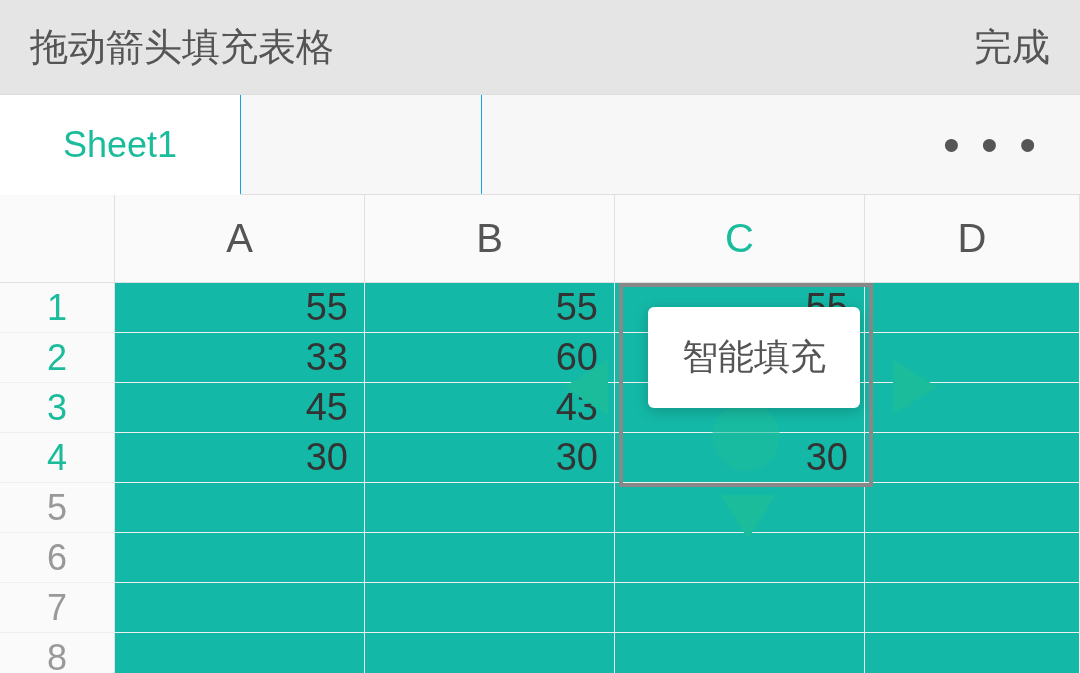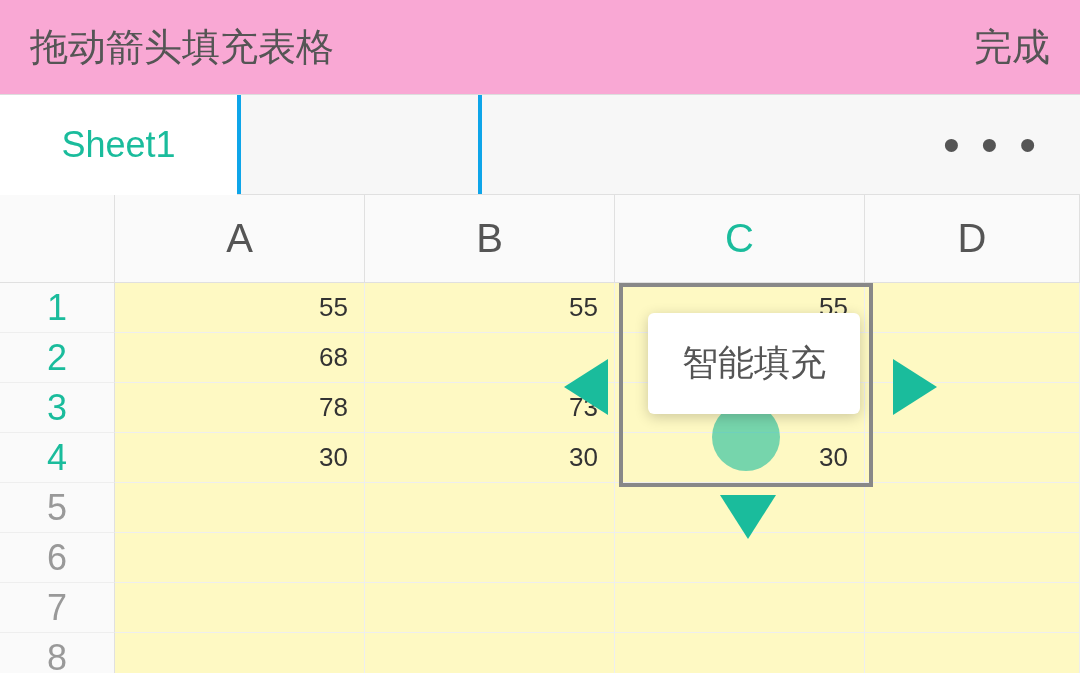--- a/index.html
+++ b/index.html
@@ -14,21 +14,21 @@
       overflow: hidden;
       background: #fff;
       position: relative;
     }
     .header {
       height: 95px;
       display: flex;
       align-items: center;
       justify-content: space-between;
       padding: 0 30px;
-      background: #f9a8d4;
+      background: #e5e5e5;
       border-bottom: 1px solid #ddd;
     }
     .header-title {
       font-size: 38px;
       color: #555;
     }
     .header-done {
       font-size: 38px;
       color: #555;
       text-align: right;
@@ -39,21 +39,21 @@
       align-items: stretch;
       background: #f7f7f7;
       border-bottom: 1px solid #e0e0e0;
     }
     .tab {
       width: 241px;
       display: flex;
       align-items: center;
       justify-content: center;
       font-size: 36px;
-      border-right: 4px solid #0ea5e9;
+      border-right: 1px solid #0ea5e9;
       color: #aaa;
       position: relative;
     }
     .tab.active {
       color: #1abc9c;
       background: #fff;
     }
     .tab.active::after {
       content: "";
       position: absolute;
@@ -122,25 +122,25 @@
     }
     .row-header.active {
       color: #1abc9c;
     }
     .cell {
       width: 250px;
       display: flex;
       align-items: center;
       justify-content: flex-end;
       padding-right: 16px;
-      font-size: 26px;
+      font-size: 38px;
       color: #333;
       border-right: 1px solid #eee;
       border-bottom: 1px solid #eee;
-      background: #fef9c3;
+      background: #14b8a6;
     }
     .cell.last {
       flex: 1;
     }
     .selection-overlay {
       position: absolute;
       border: 4px solid #888;
       background: transparent;
       pointer-events: none;
     }
@@ -213,28 +213,29 @@
   <div class="rows">
     <div class="row">
       <div class="row-header active">1</div>
       <div class="cell">55</div>
       <div class="cell">55</div>
       <div class="cell">55</div>
       <div class="cell last"></div>
     </div>
     <div class="row">
       <div class="row-header active">2</div>
-      <div class="cell">68</div>
+      <div class="cell">33</div>
+      <div class="cell">60</div>
       <div class="cell"></div>
       <div class="cell last"></div>
     </div>
     <div class="row">
       <div class="row-header active">3</div>
-      <div class="cell">78</div>
-      <div class="cell">73</div>
+      <div class="cell">45</div>
+      <div class="cell">43</div>
       <div class="cell"></div>
       <div class="cell last"></div>
     </div>
     <div class="row">
       <div class="row-header active">4</div>
       <div class="cell">30</div>
       <div class="cell">30</div>
       <div class="cell">30</div>
       <div class="cell last"></div>
     </div>
@@ -269,16 +270,16 @@
   </div>
 
   <div class="selection-overlay" style="left:619px; top:88px; width:254px; height:204px;"></div>
 
   <div class="drag-handle" style="left:712px; top:208px;"></div>
 
   <div class="arrow-left" style="left:564px; top:164px;"></div>
   <div class="arrow-right" style="left:893px; top:164px;"></div>
   <div class="arrow-down" style="left:720px; top:300px;"></div>
 
-  <div class="tooltip" style="left:648px; top:118px;font-family:Liberation Serif, serif;">
+  <div class="tooltip" style="left:648px; top:112px;font-family:Liberation Serif, serif;">
     <span>智能填充</span>
   </div>
 </div>
 
 </body></html>

